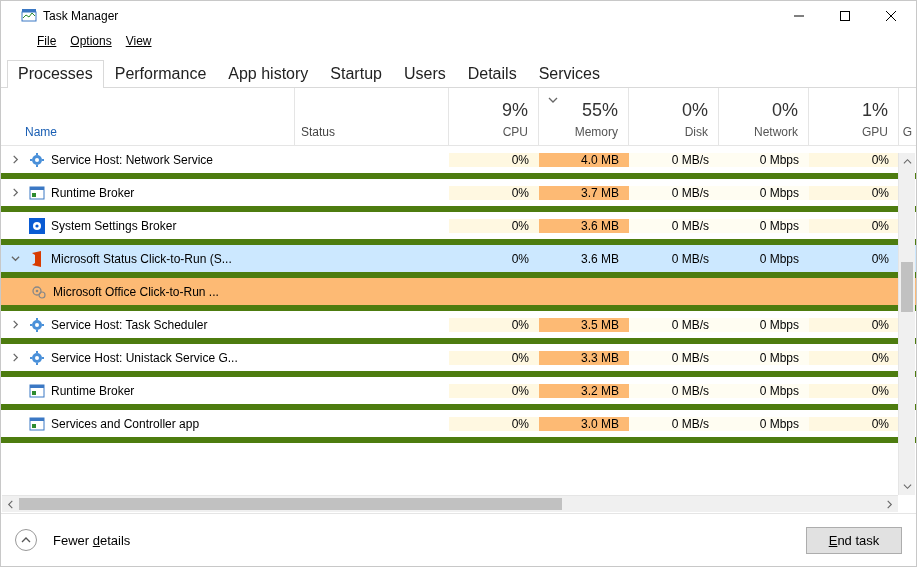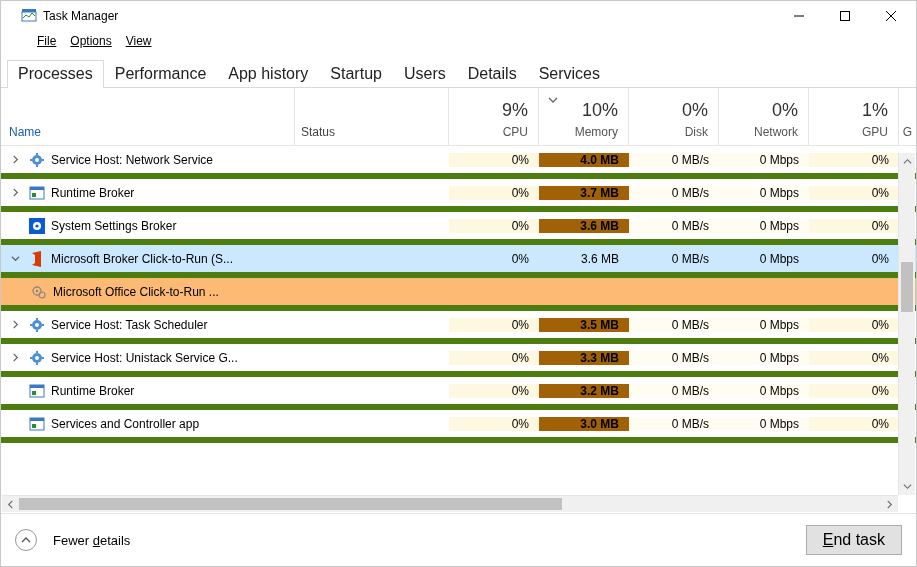--- a/index.html
+++ b/index.html
@@ -90,21 +90,21 @@
   .colheader .hcell {
     border-right: 1px solid #e5e5e5;
     display: flex;
     flex-direction: column;
     justify-content: flex-end;
     padding: 0 10px 6px 10px;
   }
   .colheader .hcell.name {
     color: #1a5fb4;
     justify-content: flex-end;
-    padding-left: 8px;
+    padding-left: 24px;
   }
   .colheader .hcell.status {
     justify-content: flex-end;
     padding-left: 6px;
     color: #444;
   }
   .colheader .hcell.num {
     text-align: right;
     align-items: flex-end;
   }
@@ -149,21 +149,21 @@
   .row .expander {
     width: 16px; height:16px;
     display:flex; align-items:center; justify-content:center;
     color: #666;
   }
   .row .expander svg { width:9px; height:9px; }
   .row .expander.hidden { visibility: hidden; }
   .row .picon { width:16px; height:16px; display:inline-flex; align-items:center; justify-content:center; }
 
   
-  .heat-mid { background: #a16207; font-weight: bold; }
+  .heat-mid { background: #fdba74; }
   .heat-low { background: #fff8e1; }
   .heat-lower { background: #fffdf2; }
 
   .row.selected { background: #cce8ff; }
   .row.selected-child { background: #fdba74; position:relative; }
   .row.selected-child::after{
     content:""; position:absolute; left:0; width:448px; top:0; bottom:0; background:#d9edff; z-index:-1;
   }
   .row.child .namecell { padding-left: 30px; }
 
@@ -216,21 +216,21 @@
     width:22px; height:22px; border:1px solid #999; border-radius:50%;
     display:flex; align-items:center; justify-content:center; color:#555;
   }
   .fewer-btn .circle svg{width:10px;height:10px;}
   .bottombar .spacer { flex:1; }
   .endtask {
     min-width: 96px;
     padding: 5px 16px;
     border: 1px solid #adadad;
     background: #e1e1e1;
-    font-size: 16px;
+    font-size: 13px;
     text-align: center;
   }
   .ul { text-decoration: underline; }
 </style>
 </head>
 <body>
 
 <div class="titlebar">
   <span class="app-icon">
     <svg viewBox="0 0 16 16">
@@ -286,21 +286,21 @@
         <span>Name</span>
       </div>
     <div class="hcell status">
         <span>Status</span>
       </div>
     <div class="hcell num">
         <span class="pct">9%</span>
         <span class="lbl">CPU</span>
       </div>
     <div class="hcell num">
-        <span class="pct">10%</span>
+        <span class="pct">55%</span>
         <span class="lbl">Memory</span>
       </div>
     <div class="hcell num">
         <span class="pct">0%</span>
         <span class="lbl">Disk</span>
       </div>
     <div class="hcell num">
         <span class="pct">0%</span>
         <span class="lbl">Network</span>
       </div>
@@ -394,21 +394,21 @@
           <span class="expander">
             <svg viewBox="0 0 10 10">
               <polyline points="1,3 5,7 9,3" fill="none" stroke="currentColor" stroke-width="1.4"></polyline>
             </svg>
           </span>
           <span class="picon">
             <svg viewBox="0 0 16 16">
               <polygon points="3,2 12,0 12,16 3,14 6,12 6,4" fill="#d83b01"></polygon>
             </svg>
           </span>
-          <span>Microsoft Broker Click-to-Run (S...</span>
+          <span>Microsoft Status Click-to-Run (S...</span>
         </div>
         <div class="cell"></div>
         <div class="cell num ">0%</div>
         <div class="cell num ">3.6 MB</div>
         <div class="cell num ">0 MB/s</div>
         <div class="cell num ">0 Mbps</div>
         <div class="cell num ">0%</div>
       </div>
       <div class="row child selected-child">
         <div class="cell namecell">

